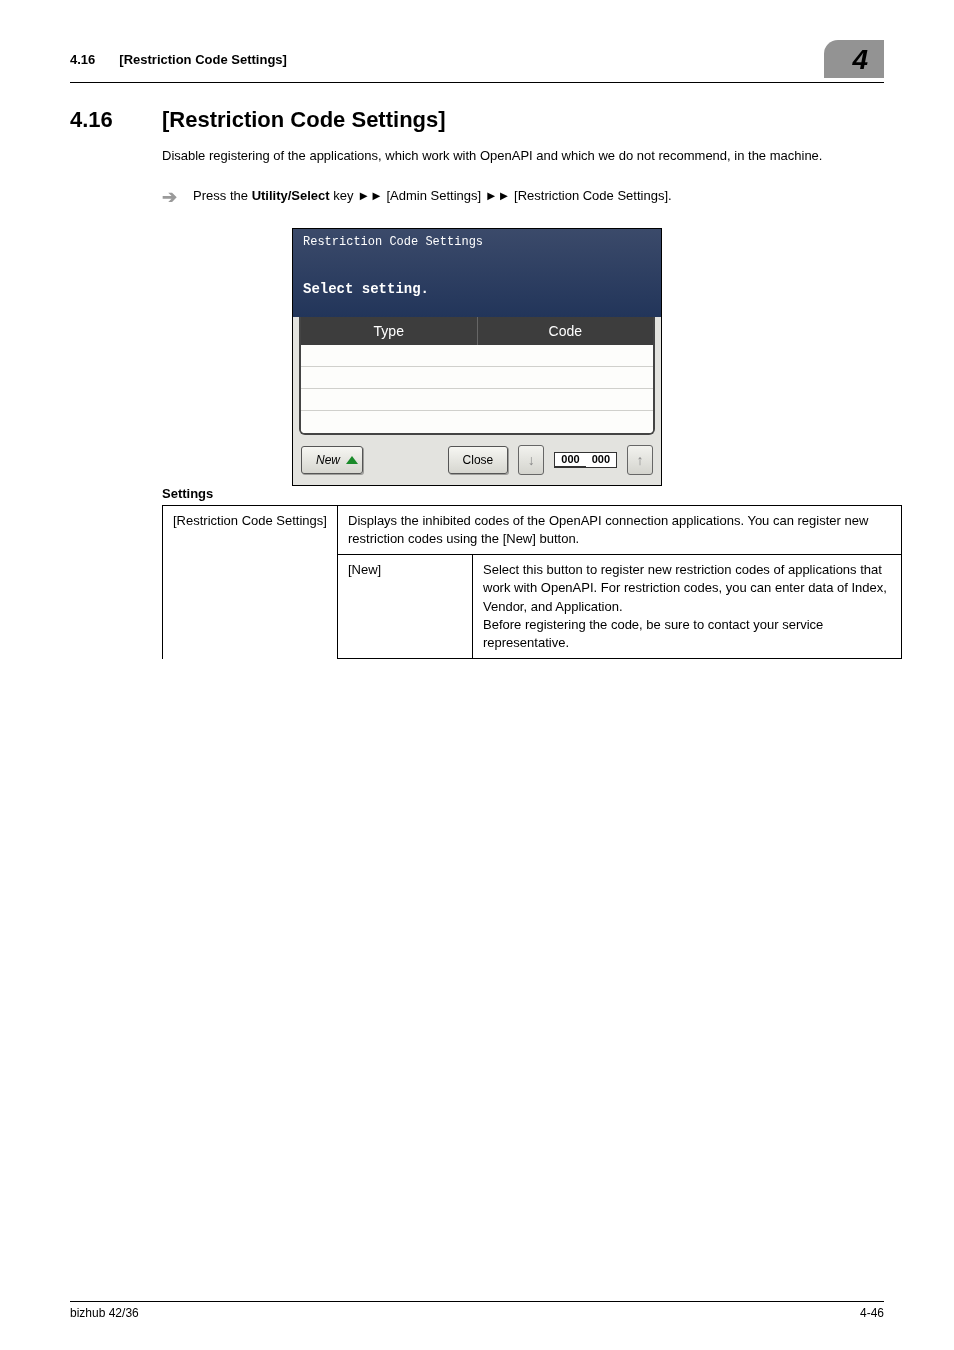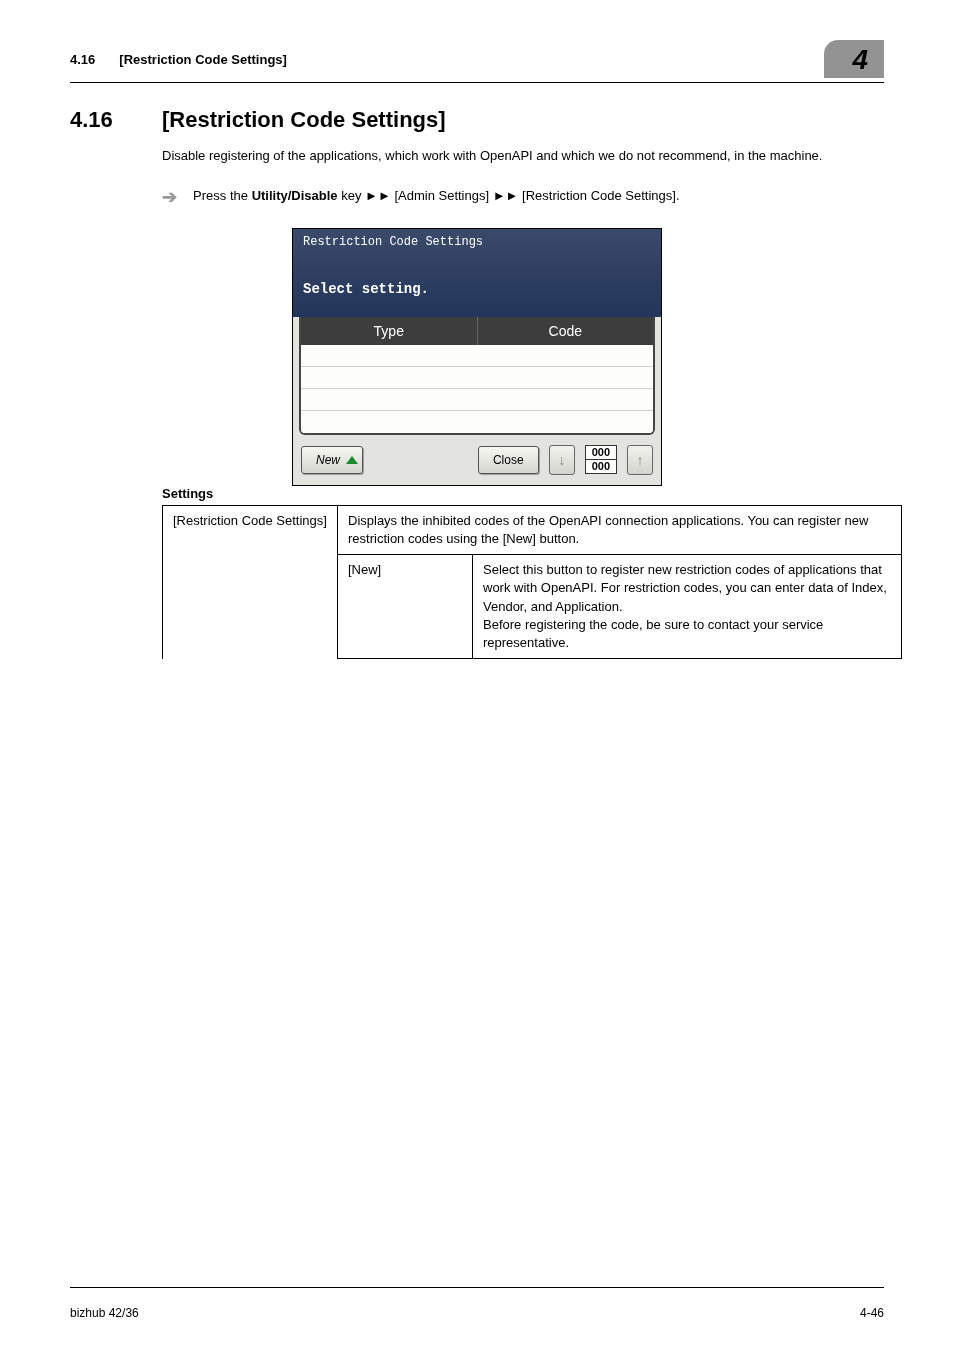--- a/index.html
+++ b/index.html
@@ -142,21 +142,21 @@
     .tri-marker {
       width: 0; height: 0;
       border-left: 6px solid transparent;
       border-right: 6px solid transparent;
       border-bottom: 8px solid #1a8a2a;
       transform: rotate(0deg);
     }
     .spacer { flex: 1; }
     .counter-box {
       display: flex;
-      flex-direction: column;
+      flex-direction: row;
       border: 1px solid #333;
       font-size: 11px;
       font-weight: bold;
       line-height: 1;
     }
     .counter-box div {
       background: #fff;
       padding: 1px 6px;
       text-align: center;
     }
@@ -197,21 +197,21 @@
     .col-b { width: 135px; }
     .footer {
       position: absolute;
       bottom: 30px;
       left: 70px;
       right: 70px;
       display: flex;
       justify-content: space-between;
       font-size: 12px;
       border-top: 1px solid #000;
-      padding-top: 18px;
+      padding-top: 4px;
     }
   </style>
 </head>
 <body>
 
 <div class="header-row">
   <div class="header-left">
     <span>4.16</span>
     <span>[Restriction Code Settings]</span>
   </div>
@@ -222,21 +222,21 @@
   <div class="section-row">
     <div class="section-num">4.16</div>
     <div class="section-title">[Restriction Code Settings]</div>
   </div>
 
   <div class="body-text">Disable registering of the applications, which work with OpenAPI and which we do not recommend, in the machine.</div>
 
   <div class="arrow-line">
     <span class="arrow-glyph">➔</span>
     <span>
-      <span>Press the </span><strong>Utility/Disable</strong><span> key </span><span>►►</span><span> [Admin Settings] </span><span>►►</span><span> [Restriction Code Settings].</span>
+      <span>Press the </span><strong>Utility/Select</strong><span> key </span><span>►►</span><span> [Admin Settings] </span><span>►►</span><span> [Restriction Code Settings].</span>
     </span>
   </div>
 
   <div class="screenshot-outer">
     <div class="ss-title-bar">
       <div class="ss-title-top">Restriction  Code Settings</div>
       <div class="ss-title-bold">Select setting.</div>
     </div>
     <div class="ss-body">
       <div class="ss-table-wrap">

